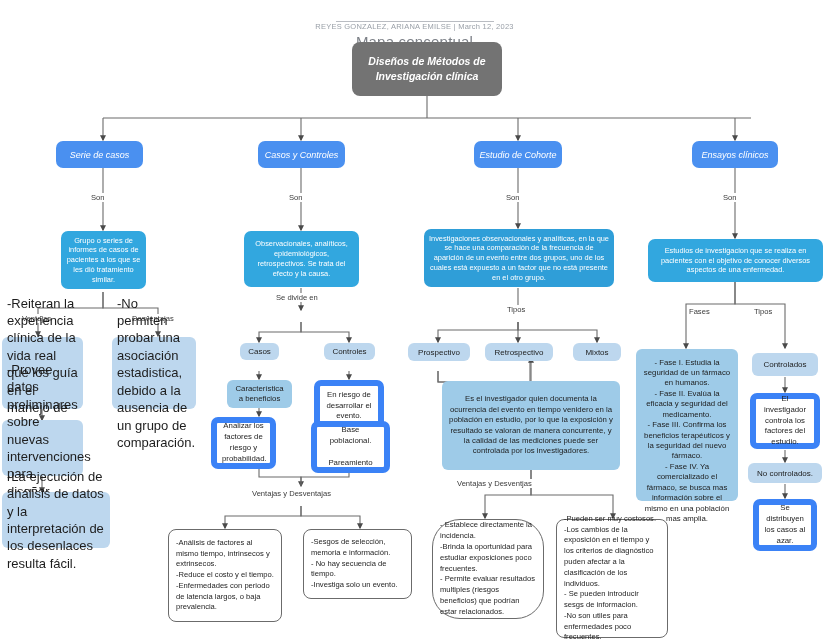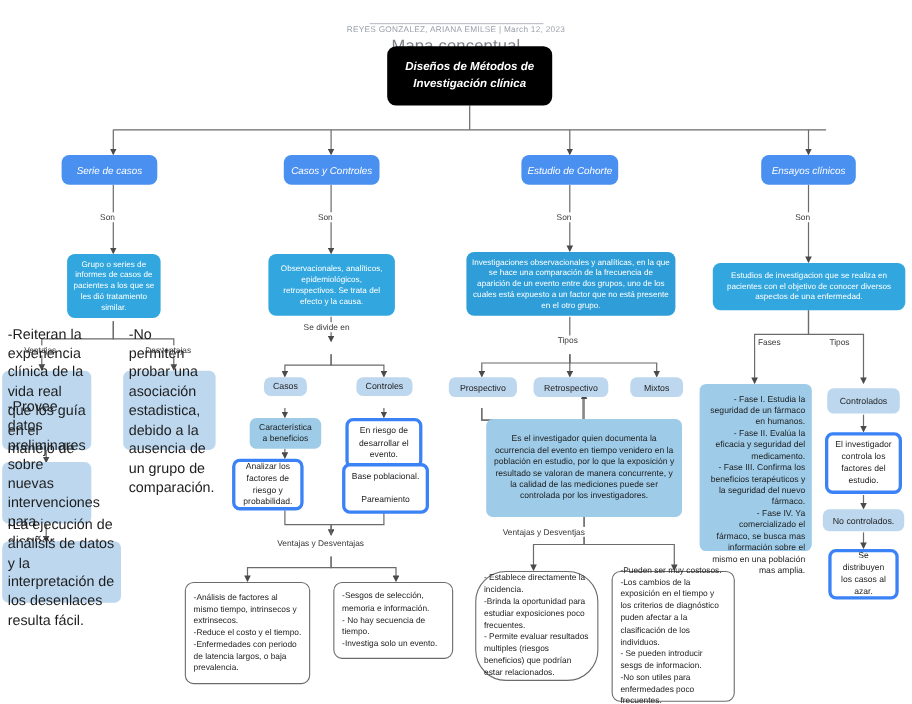--- a/index.html
+++ b/index.html
@@ -60,21 +60,21 @@
     box-sizing: border-box;
     display: flex;
     align-items: center;
     justify-content: center;
     text-align: center;
     border-radius: 7px;
   }
   .node span { display: block; width: 100%; }
 
   .n-root {
-    background: #000000;
+    background: #737373;
     color: #ffffff;
     font-style: italic;
     font-weight: bold;
     font-size: 10.5px;
     line-height: 1.45;
     border-radius: 8px;
   }
   .n-cat {
     background: #4a90f0;
     color: #ffffff;
@@ -111,21 +111,21 @@
     background: #9ecbe8;
     color: #1d1d1d;
     font-size: 7.8px;
     line-height: 1.34;
     border-radius: 6px;
     padding: 4px 6px;
   }
   .n-plain {
     background: #ffffff;
     color: #1d1d1d;
-    border: 3px solid #3b82f6;
+    border: 6px solid #3b82f6;
     font-size: 7.8px;
     line-height: 1.4;
     border-radius: 7px;
     padding: 20px 5px;
   }
   .n-plain-l {
     background: #ffffff;
     color: #1d1d1d;
     border: 1px solid #6b6b6b;
     font-size: 7.6px;
@@ -315,21 +315,21 @@
 -No son utiles para enfermedades poco frecuentes.</span>
   </div>
 
   <div class="node n-cat" style="left:692px; top:141px; width:86px; height:27px;">
     <span>Ensayos clínicos</span>
   </div>
   <div class="node n-desc" style="left:648px; top:239px; width:175px; height:43px;">
     <span>Estudios de investigacion que se realiza en pacientes con el objetivo de conocer diversos aspectos de una enfermedad.</span>
   </div>
   <div class="node n-blue2 left-text" style="left:636px; top:349px; width:102px; height:152px; white-space:pre-line;">
-    <span style="white-space:pre-line; text-align:right;margin-top:32px;">- Fase I. Estudia la seguridad de un fármaco en humanos.
+    <span style="white-space:pre-line; text-align:center;margin-top:32px;">- Fase I. Estudia la seguridad de un fármaco en humanos.
 - Fase II. Evalúa la eficacia y seguridad del medicamento.
 - Fase III. Confirma los beneficios terapéuticos y la seguridad del nuevo fármaco.
 - Fase IV.  Ya comercializado el fármaco, se busca mas información sobre el mismo en una población mas amplia.</span>
   </div>
   <div class="node n-light-s" style="left:752px; top:353px; width:66px; height:23px;">
     <span>Controlados</span>
   </div>
   <div class="node n-plain" style="left:750px; top:393px; width:70px; height:56px;">
     <span>El investigador controla los factores del estudio.</span>
   </div>

